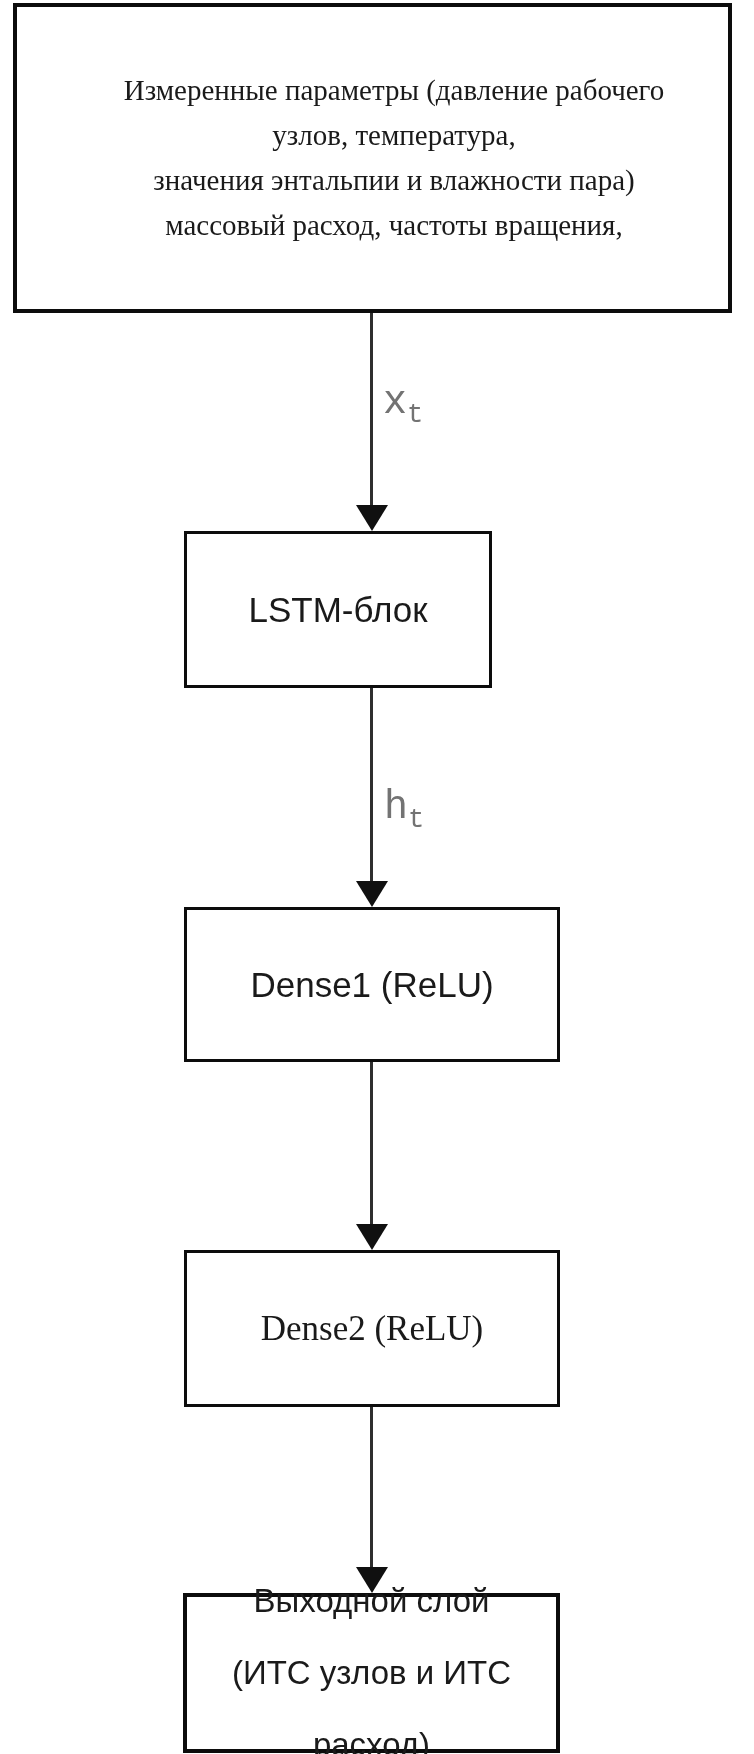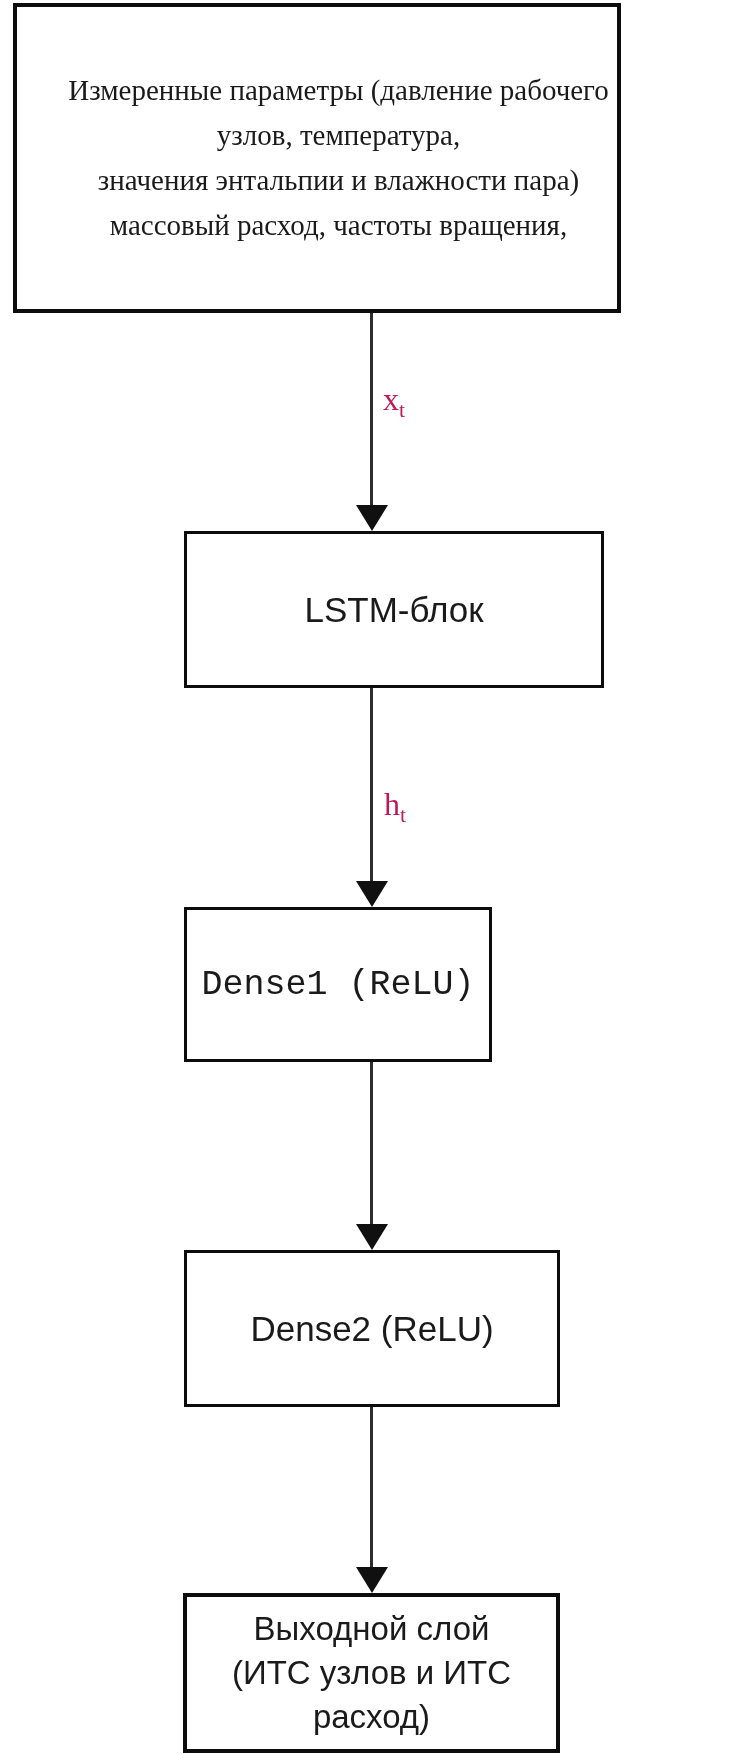--- a/index.html
+++ b/index.html
@@ -21,52 +21,53 @@
     border: 3px solid #0c0c0c;
     display: flex;
     flex-direction: column;
     align-items: center;
     justify-content: center;
     text-align: center;
     color: #1a1a1a;
   }
   .node--input {
     left: 13px; top: 3px;
-    width: 608px; height: 310px;
+    width: 719px; height: 310px;
     border-width: 4px;
     font-family: "Liberation Serif", "DejaVu Serif", serif;
     font-size: 29px;
     line-height: 45px;
     padding-left: 43px;
   }
   .node--lstm {
     left: 184px; top: 531px;
-    width: 420px; height: 157px;
+    width: 308px; height: 157px;
     font-family: "Liberation Sans", "DejaVu Sans", sans-serif;
     font-size: 35px;
   }
   .node--dense1 {
     left: 184px; top: 907px;
-    width: 308px; height: 155px;
-    font-family: Liberation Mono, monospace;
+    width: 376px; height: 155px;
+    font-family: Liberation Sans, sans-serif;
     font-size: 35px;
   }
   .node--dense2 {
     left: 184px; top: 1250px;
     width: 376px; height: 157px;
-    font-family: Liberation Sans, sans-serif;
+    font-family: Liberation Serif, serif;
     font-size: 35px;
   }
   .node--output {
     left: 183px; top: 1593px;
     width: 377px; height: 160px;
     border-width: 4px;
     font-family: "Liberation Sans", "DejaVu Sans", sans-serif;
     font-size: 33px;
     line-height: 44px;
+    gap: 28px;
   }
   .edge-line {
     position: absolute;
     left: 370px;
     width: 3px;
     background: #2e2e2e;
   }
   .edge-line--1 { top: 313px;  height: 194px; }
   .edge-line--2 { top: 688px;  height: 195px; }
   .edge-line--3 { top: 1062px; height: 164px; }
@@ -79,24 +80,24 @@
     border-left: 16px solid transparent;
     border-right: 16px solid transparent;
     border-top: 26px solid #101010;
   }
   .edge-head--1 { top: 505px; }
   .edge-head--2 { top: 881px; }
   .edge-head--3 { top: 1224px; }
   .edge-head--4 { top: 1567px; }
   .edge-label {
     position: absolute;
-    font-family: Liberation Serif, serif;
-    font-size: 32px;
+    font-family: Liberation Mono, monospace;
+    font-size: 40px;
     line-height: 1;
-    color: #be185d;
+    color: #737373;
   }
   .edge-label sub {
     font-size: 0.68em;
     line-height: 1;
   }
   .edge-label--xt { left: 383px; top: 383px; }
   .edge-label--ht { left: 384px; top: 788px; }
   .line { display: block; }
 </style>
 </head>

